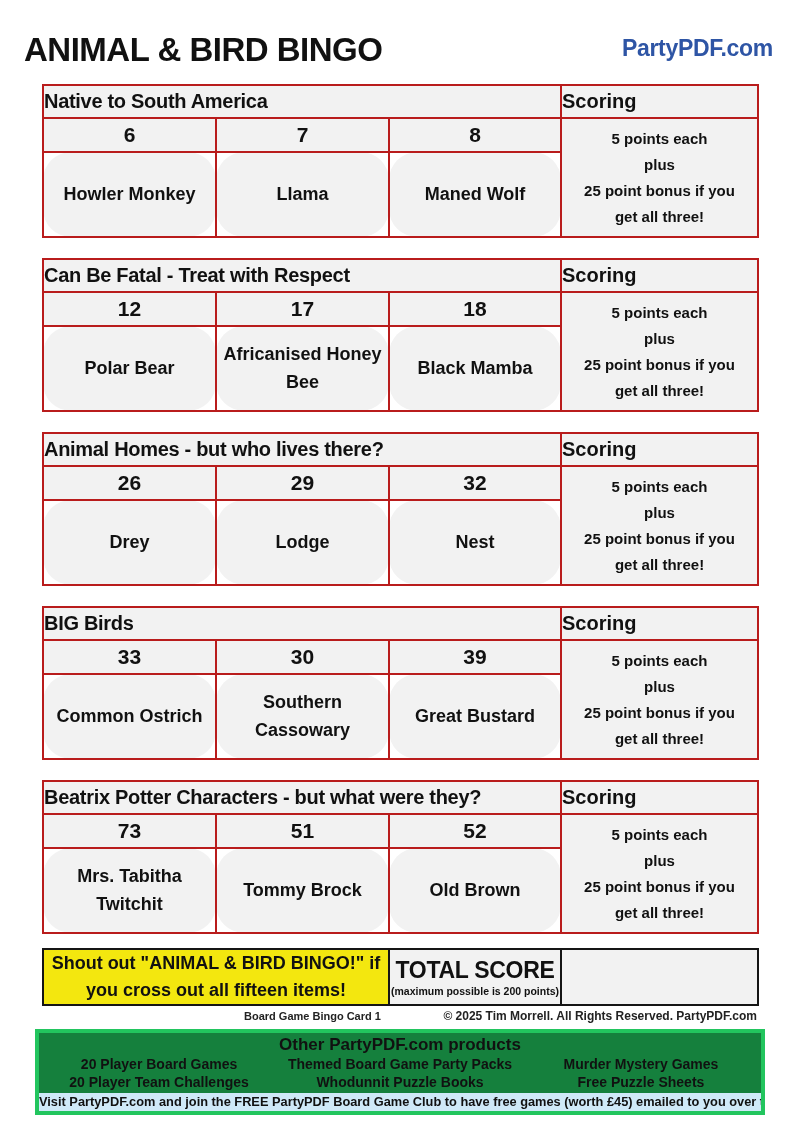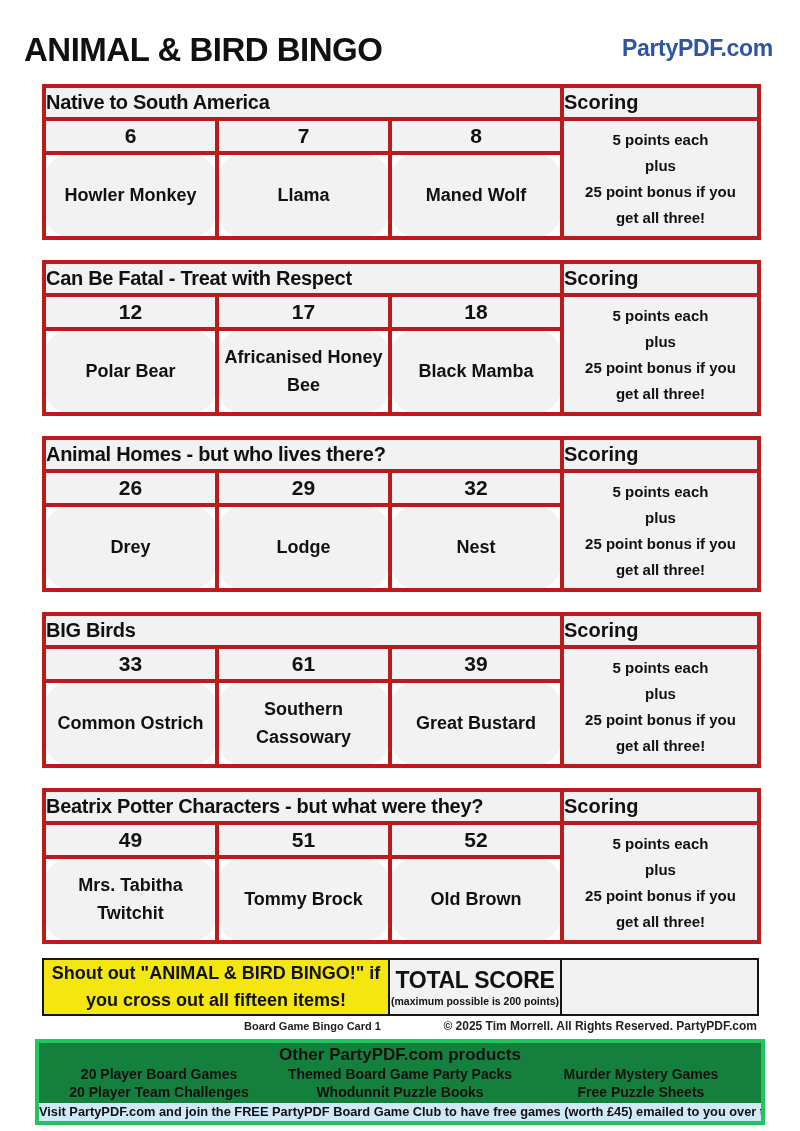--- a/index.html
+++ b/index.html
@@ -23,21 +23,21 @@
     letter-spacing: -0.3px;
     text-align: right;
   }
 
   table.section {
     width: 715px; margin: 0 0 20px 42px;
     border-collapse: collapse; table-layout: fixed;
   }
   table.section.first { margin-top: 16px; }
   table.section td {
-    border: 4px solid #b91c1c; background: #f2f2f2;
+    border: 2px solid #b91c1c; background: #f2f2f2;
     font-weight: bold; padding: 0; vertical-align: middle;
   }
   td.cat   { text-align: left;   font-size: 20px; height: 33px; padding: 2px 8px 0 8px; letter-spacing: -0.3px; }
   td.schead{ text-align: left; font-size: 20px; height: 33px; }
   td.num   { text-align: center; font-size: 21px; height: 34px; }
   td.item  { text-align: center; font-size: 18px; height: 85px; line-height: 1.55; padding: 0 6px; border-radius: 28px; }
   td.sctext{ text-align: center; font-size: 15px; white-space: pre-line; line-height: 1.72; padding: 0 4px; }
 
   table.score-table {
     width: 715px; margin: -6px 0 0 42px;
@@ -178,21 +178,21 @@
       <col style="width:172px">
       <col style="width:197px">
     </colgroup>
   <tbody>
       <tr>
     <td colspan="3" class="cat">BIG Birds</td>
     <td class="schead">Scoring</td>
   </tr>
   <tr>
     <td class="num">33</td>
-    <td class="num">61</td>
+    <td class="num">30</td>
     <td class="num">39</td>
     <td class="sctext" rowspan="2">5 points each
 plus
 25 point bonus if you
 get all three!</td>
   </tr>
   <tr>
     <td class="item">Common Ostrich</td>
     <td class="item">Southern Cassowary</td>
     <td class="item">Great Bustard</td>
@@ -206,21 +206,21 @@
       <col style="width:173px">
       <col style="width:172px">
       <col style="width:197px">
     </colgroup>
   <tbody>
       <tr>
     <td colspan="3" class="cat">Beatrix Potter Characters - but what were they?</td>
     <td class="schead">Scoring</td>
   </tr>
   <tr>
-    <td class="num">49</td>
+    <td class="num">73</td>
     <td class="num">51</td>
     <td class="num">52</td>
     <td class="sctext" rowspan="2">5 points each
 plus
 25 point bonus if you
 get all three!</td>
   </tr>
   <tr>
     <td class="item">Mrs. Tabitha Twitchit</td>
     <td class="item">Tommy Brock</td>

